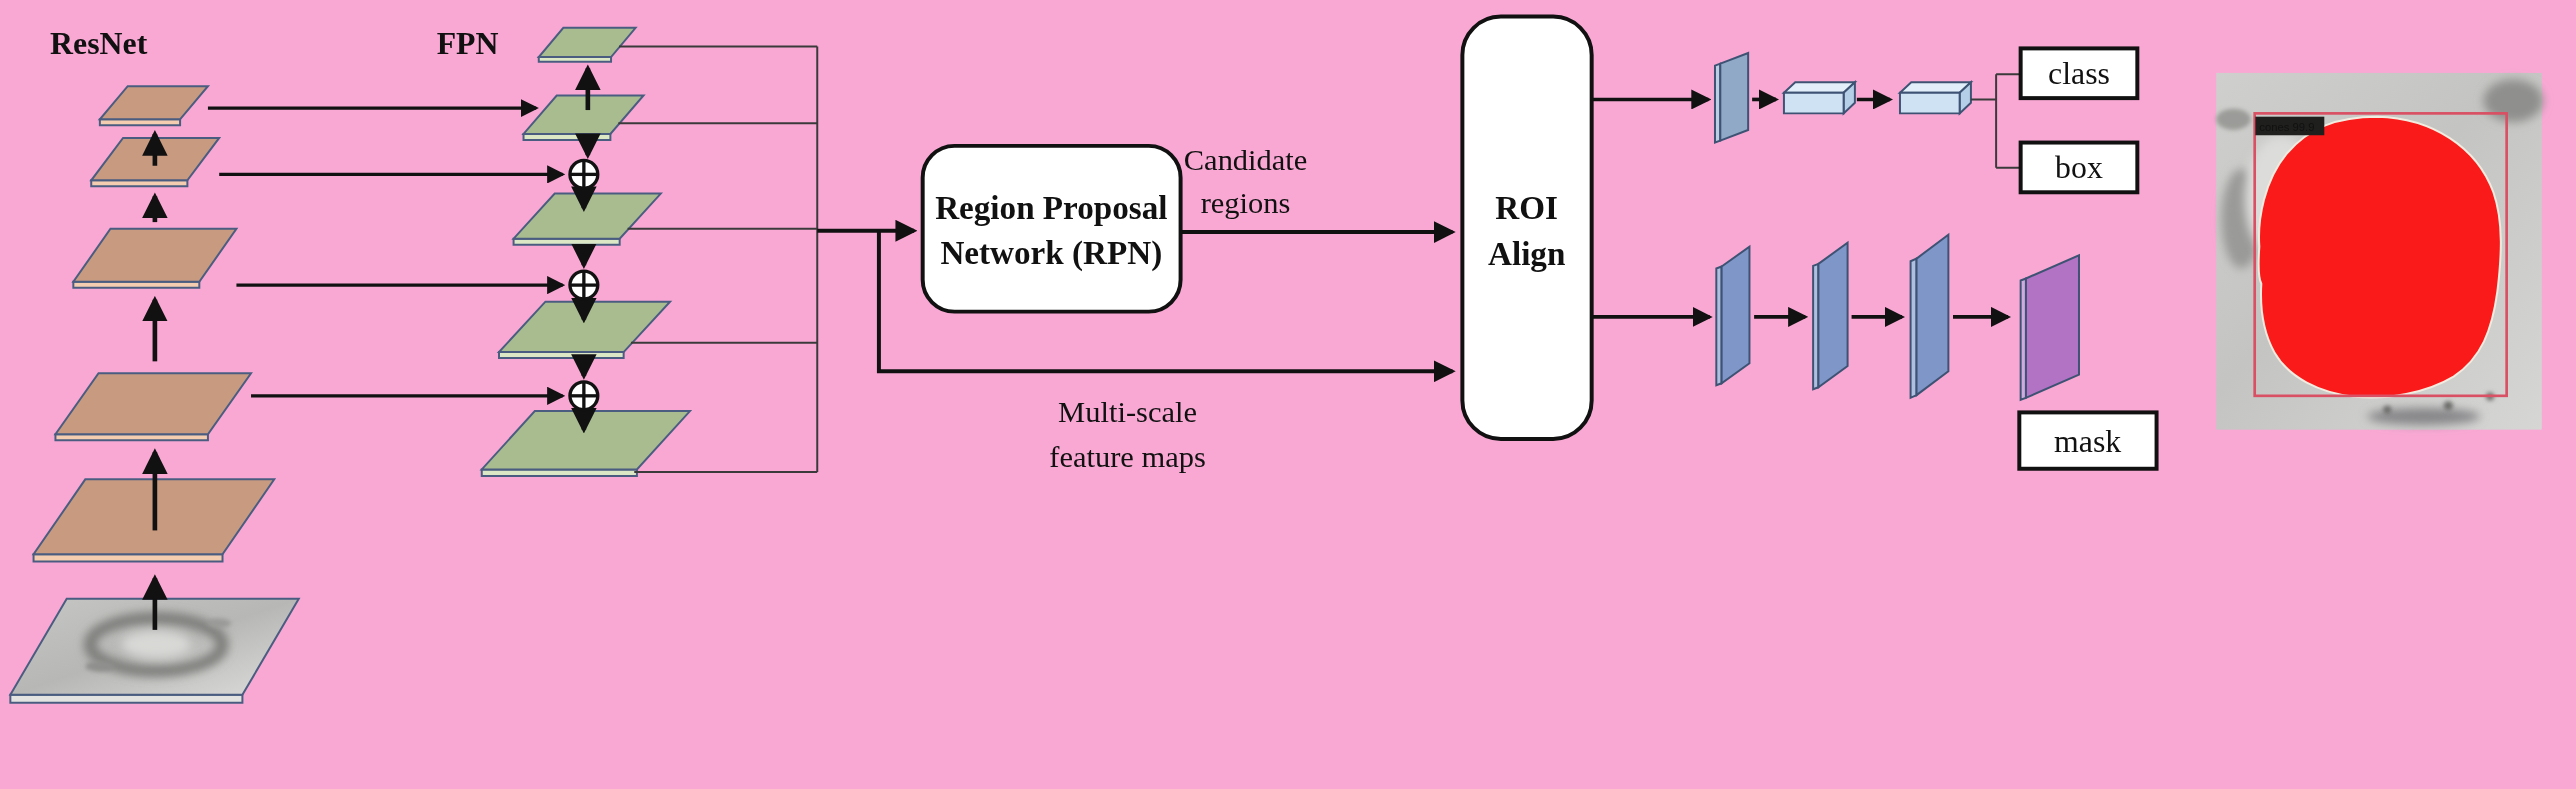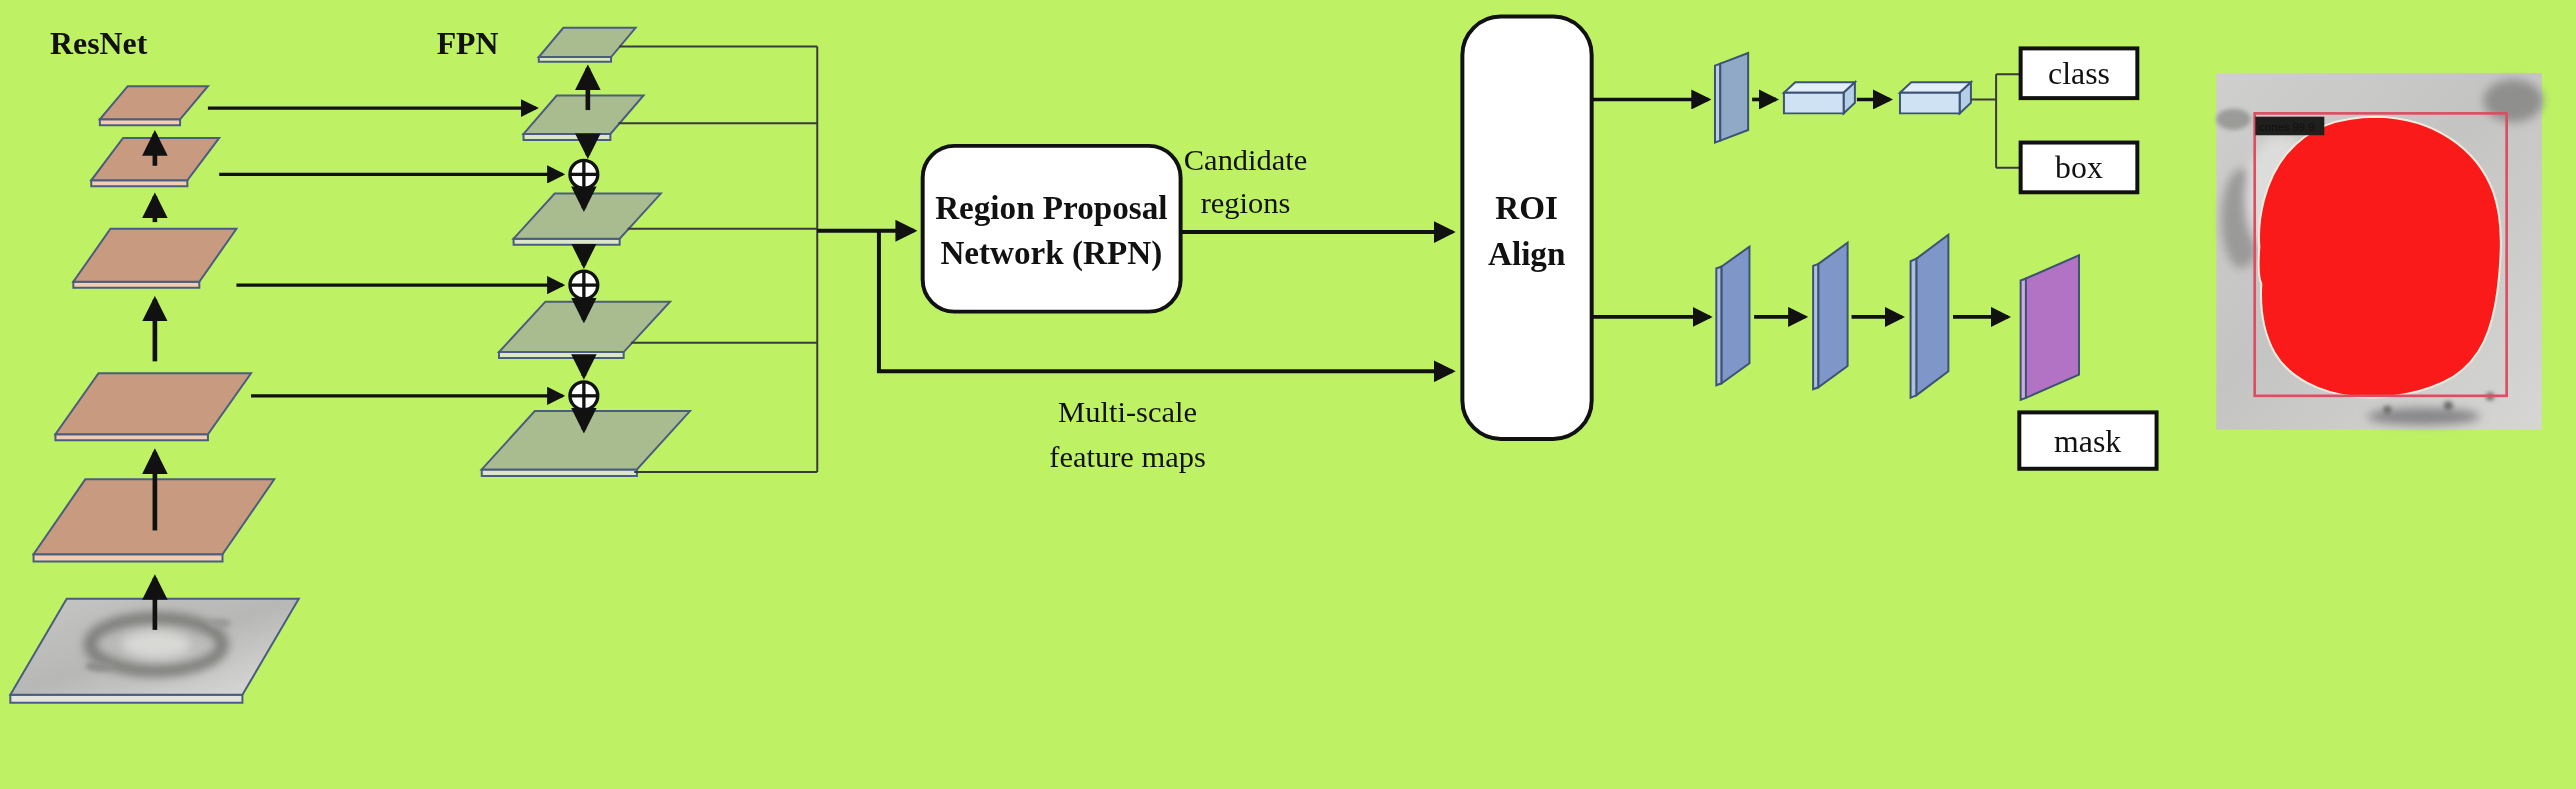--- a/index.html
+++ b/index.html
@@ -1,16 +1,16 @@
 <!DOCTYPE html>
 <html style="font-size:10.6px"><head>
 <meta charset="utf-8">
 <style>
   html,body{margin:0;padding:0;background:#ffffff;}
-  .canvas{position:relative;width:2576px;height:789px;background:#bef264;overflow:hidden;}
+  .canvas{position:relative;width:2576px;height:789px;background:#f9a8d4;overflow:hidden;}
   svg{display:block;}
   text{font-family:"Liberation Serif","DejaVu Serif",serif;fill:#111111;}
   .lbl-bold{font-weight:bold;}
   .badge-text{font-family:"Liberation Sans","DejaVu Sans",sans-serif;}
 </style>
 </head>
 <body>
 
 <div class="canvas">
 <svg width="2576" height="789" viewBox="0 0 3884 1190">

